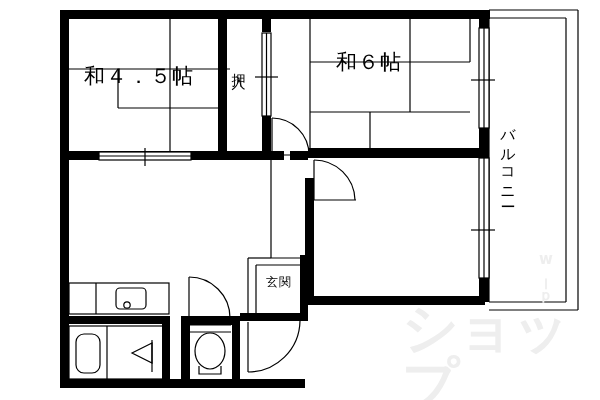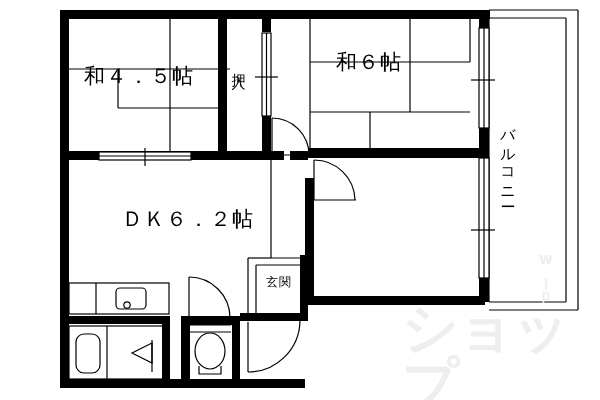--- a/index.html
+++ b/index.html
@@ -248,21 +248,20 @@
         <line x1="190" y1="332" x2="231" y2="332"></line>
       </g>
     </g>
 
   </svg>
 
   <div class="label label-h" style="left:84px; top:66px;">和４．５帖</div>
 
   <div class="label label-h" style="left:336px; top:52px;text-align:center;">和６帖</div>
 
-  <div class="label label-h" style="left:122px; top:209px;">ＤＫ６．２帖</div>
 
 
   <div class="label label-small-v" style="left:232px; top:62px;">押入</div>
 
   <div class="label label-genkan" style="left:266px; top:276px;">玄関</div>
 
   <div class="label label-v" style="left:500px; top:118px;">バルコニー</div>
 
   <div class="watermark wm-2">ショップ</div>
   <div class="watermark wm-3">wｌｐ</div>

